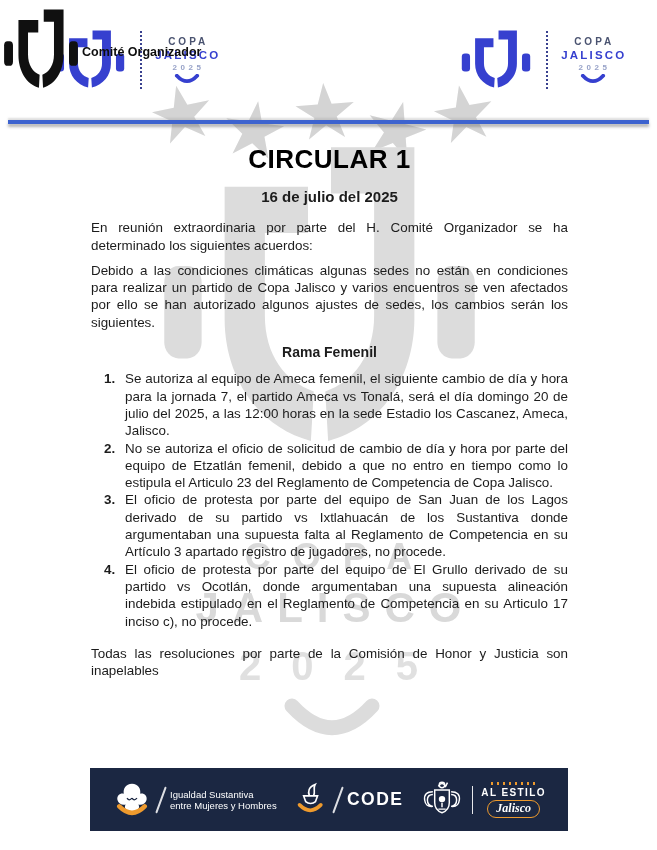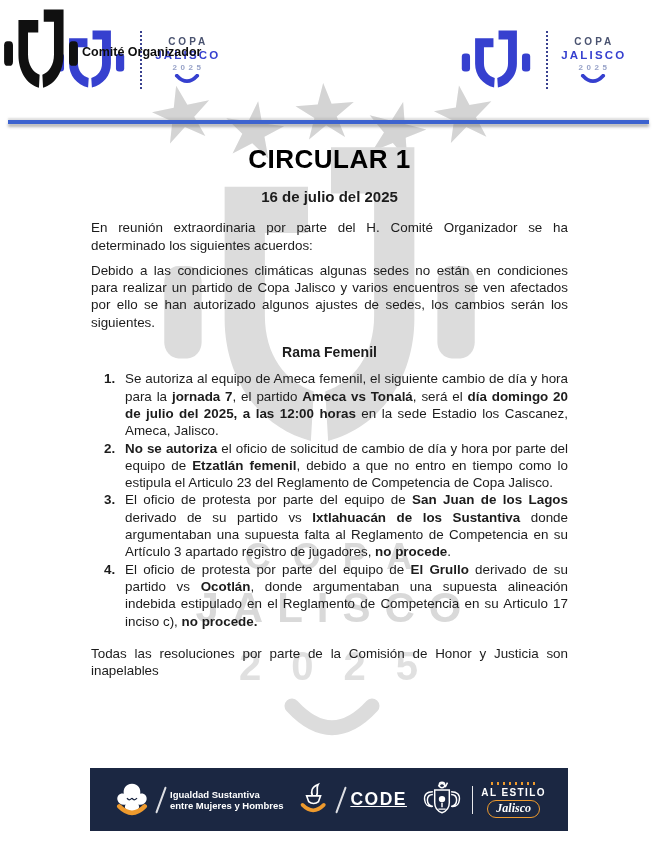--- a/index.html
+++ b/index.html
@@ -39,32 +39,32 @@
   .doc { position:absolute; left:91px; width:477px; top:144px; z-index:1; font-size:13.4px; line-height:17.3px; }
   .doc-title { text-align:center; font-size:26px; line-height:30px; font-weight:bold; color:#000; letter-spacing:.5px; }
   .doc-date  { text-align:center; font-size:15px; font-weight:bold; margin-top:14px; }
   .para  { text-align:justify; margin-top:14px; }
   .para2 { text-align:justify; margin-top:8px; }
   .sec-heading { text-align:center; font-weight:bold; font-size:14px; margin-top:13px; margin-bottom:9px; }
   .sec-heading.second { margin-top:22px; }
   .oli { position:relative; padding-left:34px; text-align:justify; }
   .oli .num { position:absolute; left:13px; font-weight:bold; }
   .closing { text-align:justify; font-weight:normal; margin-top:15px; }
-  .b { font-weight:bold; }
+  .b { font-weight:normal; }
   
   .footer {
     position:absolute; left:90px; top:768px; width:478px; height:63px; z-index:1;
     background:#1b2742; display:flex; align-items:center; justify-content:space-between;
     padding:0 22px; box-sizing:border-box; color:#fff;
   }
   .fgroup { display:flex; align-items:center; gap:8px; }
   .slash { width:2px; height:28px; background:rgba(255,255,255,.85); transform:rotate(20deg); border-radius:1px; }
   .vbar  { width:1.5px; height:28px; background:rgba(255,255,255,.9); }
-  .igualdad-txt { font-size:9.5px; line-height:11px; font-weight:bold; }
-  .code-label { font-size:17.5px; font-weight:800; letter-spacing:1.5px;text-decoration:underline; }
+  .igualdad-txt { font-size:9.5px; line-height:11px; font-weight:normal; }
+  .code-label { font-size:17.5px; font-weight:800; letter-spacing:1.5px; }
   .estilo-col { display:flex; flex-direction:column; align-items:center; gap:2px; }
   .mini-dots { width:46px; height:3px; background-image:repeating-linear-gradient(90deg,#ee9a2d 0 2.5px, transparent 2.5px 6px); }
   .estilo-line1 { font-size:10px; font-weight:800; letter-spacing:1.4px; }
   .estilo-oval {
     border:1.5px solid #ee9a2d; border-radius:12px; padding:0 8px 1px;
     font-family:"Liberation Serif", serif; font-style:italic; font-weight:bold; font-size:12px;
   }
 </style>
 </head>
 <body>

